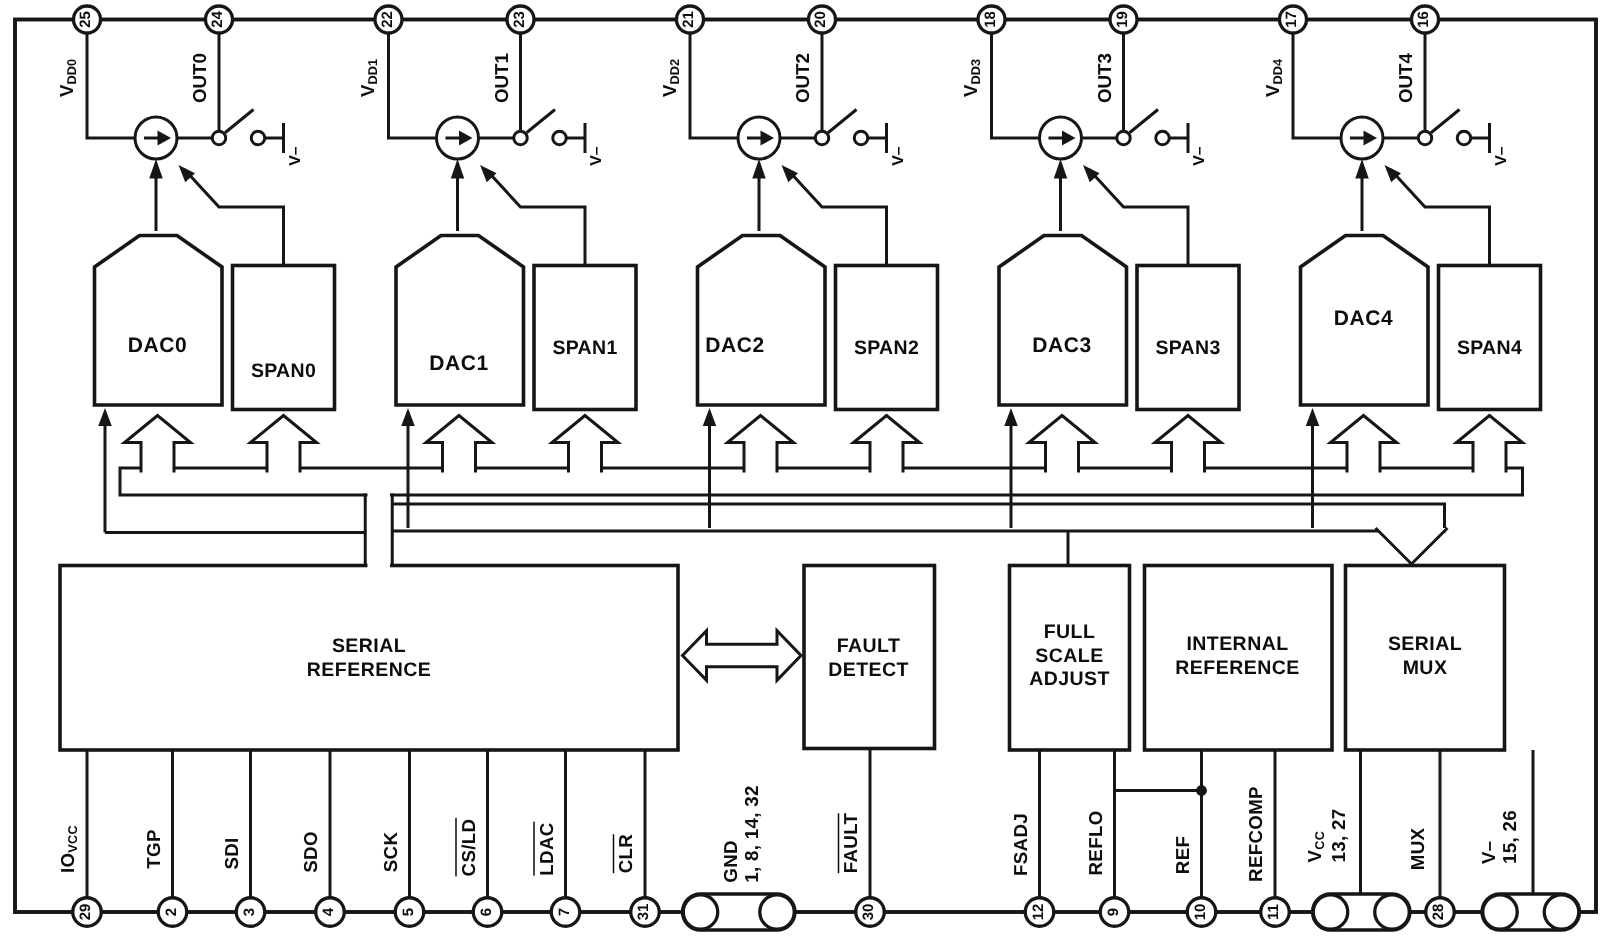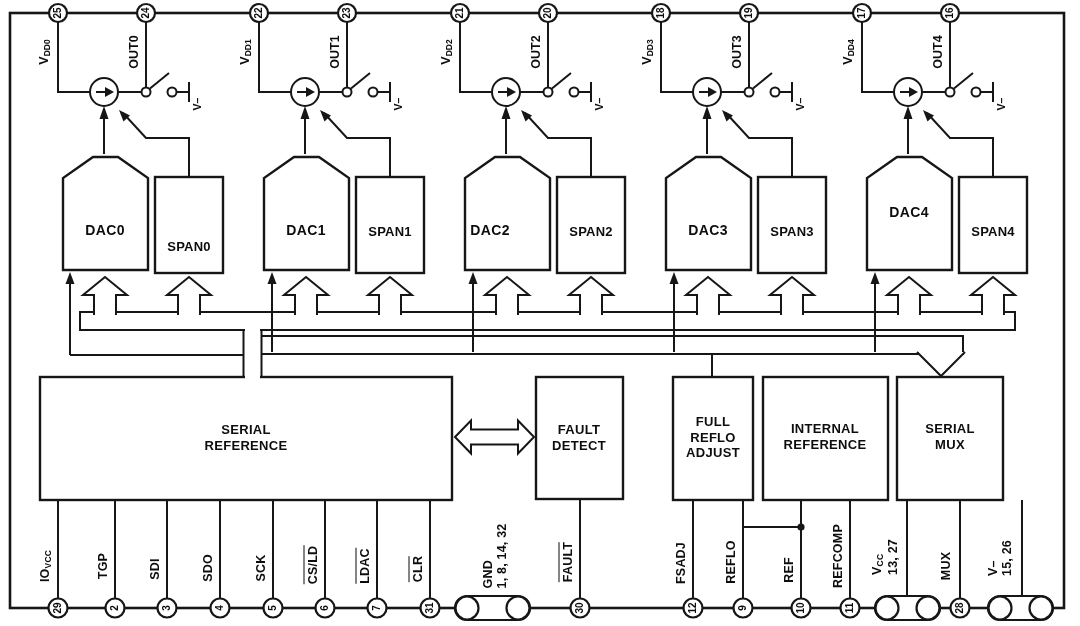--- a/index.html
+++ b/index.html
@@ -206,35 +206,35 @@
 <div class="t r toplabel" style="left:938px;top:52px">OUT4</div>
 
 <div class="t r vm" style="left:197px;top:104px">V–</div>
 <div class="t r vm" style="left:398px;top:104px">V–</div>
 <div class="t r vm" style="left:599px;top:104px">V–</div>
 <div class="t r vm" style="left:800px;top:104px">V–</div>
 <div class="t r vm" style="left:1001px;top:104px">V–</div>
 
 <div class="t dacl" style="left:105px;top:230px">DAC0</div>
 <div class="t spanl" style="left:189px;top:247px">SPAN0</div>
-<div class="t dacl" style="left:306px;top:230px">DAC1</div>
+<div class="t dacl" style="left:306px;top:242px">DAC1</div>
 <div class="t spanl" style="left:390px;top:232px">SPAN1</div>
 <div class="t dacl" style="left:490px;top:230px">DAC2</div>
 <div class="t spanl" style="left:591px;top:232px">SPAN2</div>
 <div class="t dacl" style="left:708px;top:230px">DAC3</div>
 <div class="t spanl" style="left:792px;top:232px">SPAN3</div>
 <div class="t dacl" style="left:909px;top:212px">DAC4</div>
 <div class="t spanl" style="left:993px;top:232px">SPAN4</div>
 
 <div class="t blk" style="left:246px;top:438px">SERIAL
 REFERENCE</div>
 <div class="t blk" style="left:579px;top:438px">FAULT
 DETECT</div>
 <div class="t blk" style="left:713px;top:437px">FULL
-REFLO
+SCALE
 ADJUST</div>
 <div class="t blk" style="left:825px;top:437px">INTERNAL
 REFERENCE</div>
 <div class="t blk" style="left:950px;top:437px">SERIAL
 MUX</div>
 
 <div class="t r pin" style="left:58px;top:608px">29</div>
 <div class="t r pin" style="left:115px;top:608px">2</div>
 <div class="t r pin" style="left:167px;top:608px">3</div>
 <div class="t r pin" style="left:220px;top:608px">4</div>

